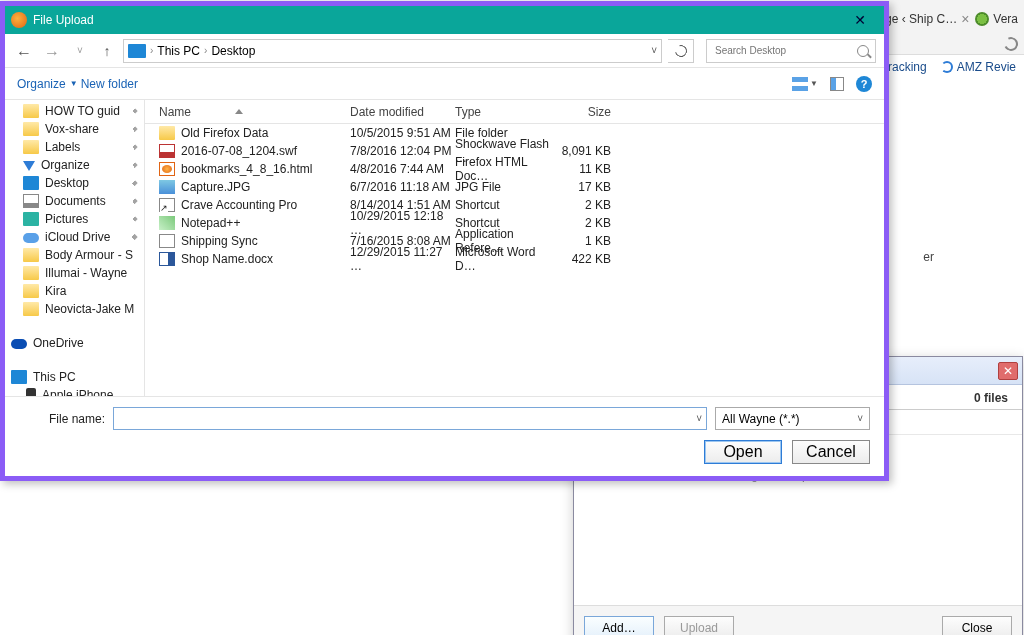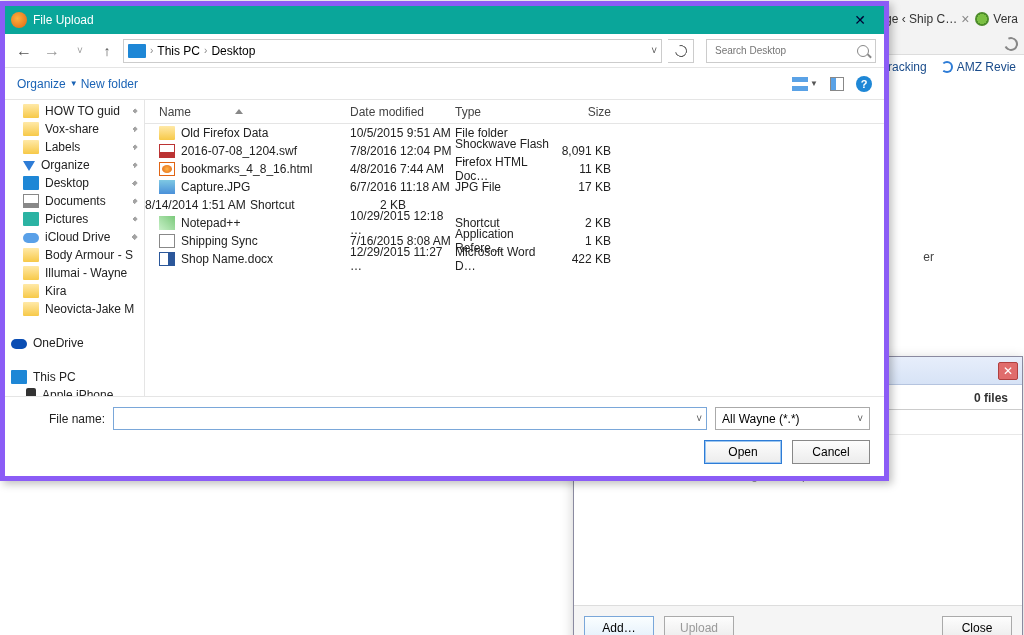--- a/index.html
+++ b/index.html
@@ -103,21 +103,21 @@
   .fi-app{background:#fff;border:1px solid #888;}
   .fi-docx{background:#fff;border:1px solid #2b579a;box-shadow:inset -6px 0 0 #2b579a;}
 
   .footer { border-top:1px solid #e5e5e5;padding:10px 14px 12px 14px;}
   .fn-row { display:flex;align-items:center;gap:8px;}
   .fn-label { font-size:12px;color:#222;width:86px;text-align:right;}
   .fn-input { flex:1;height:23px;border:1px solid #7aa7d9;display:flex;align-items:center;padding:0 4px;}
   .fn-input input{border:none;outline:none;width:100%;font-size:12px;}
   .fn-combo { width:155px;height:23px;border:1px solid #aaa;display:flex;align-items:center;padding:0 6px;font-size:12px;justify-content:space-between;}
   .btn-row { display:flex;gap:10px;justify-content:flex-end;margin-top:10px;}
-  .win-btn { width:78px;height:24px;border:1px solid #888;background:linear-gradient(#fdfdfd,#ececec);font-size:12px;display:flex;align-items:center;justify-content:center;}
+  .win-btn { width:78px;height:24px;border:1px solid #888;background:linear-gradient(#fdfdfd,#ececec);font-size:16px;display:flex;align-items:center;justify-content:center;}
   .win-btn.default{border:1px solid #2e7cd6;box-shadow:inset 0 0 0 1px #9cc6f0;}
 
   .search-icon { width:12px;height:12px;border:1.5px solid #888;border-radius:50%;position:relative;}
   .search-icon::after{content:"";position:absolute;width:5px;height:1.5px;background:#888;transform:rotate(45deg);right:-4px;bottom:-1px;}
   .refresh-glyph{width:12px;height:12px;border:1.5px solid #555;border-radius:50%;border-left-color:transparent;transform:rotate(30deg);}
 </style>
 </head>
 <body>
 
 <div class="bg-browser">
@@ -332,20 +332,24 @@
           <div class="fl-row">
             <div class="col-name">
               <span class="fi fi-jpg"></span>
               <span>Capture.JPG</span>
             </div>
             <div class="col-date">6/7/2016 11:18 AM</div>
             <div class="col-type">JPG File</div>
             <div class="col-size">17 KB</div>
           </div>
           <div class="fl-row">
+            <div class="col-name">
+              <span class="fi fi-shortcut"></span>
+              <span>Crave Accounting Pro</span>
+            </div>
             <div class="col-date">8/14/2014 1:51 AM</div>
             <div class="col-type">Shortcut</div>
             <div class="col-size">2 KB</div>
           </div>
           <div class="fl-row">
             <div class="col-name">
               <span class="fi fi-np"></span>
               <span>Notepad++</span>
             </div>
             <div class="col-date">10/29/2015 12:18 …</div>

